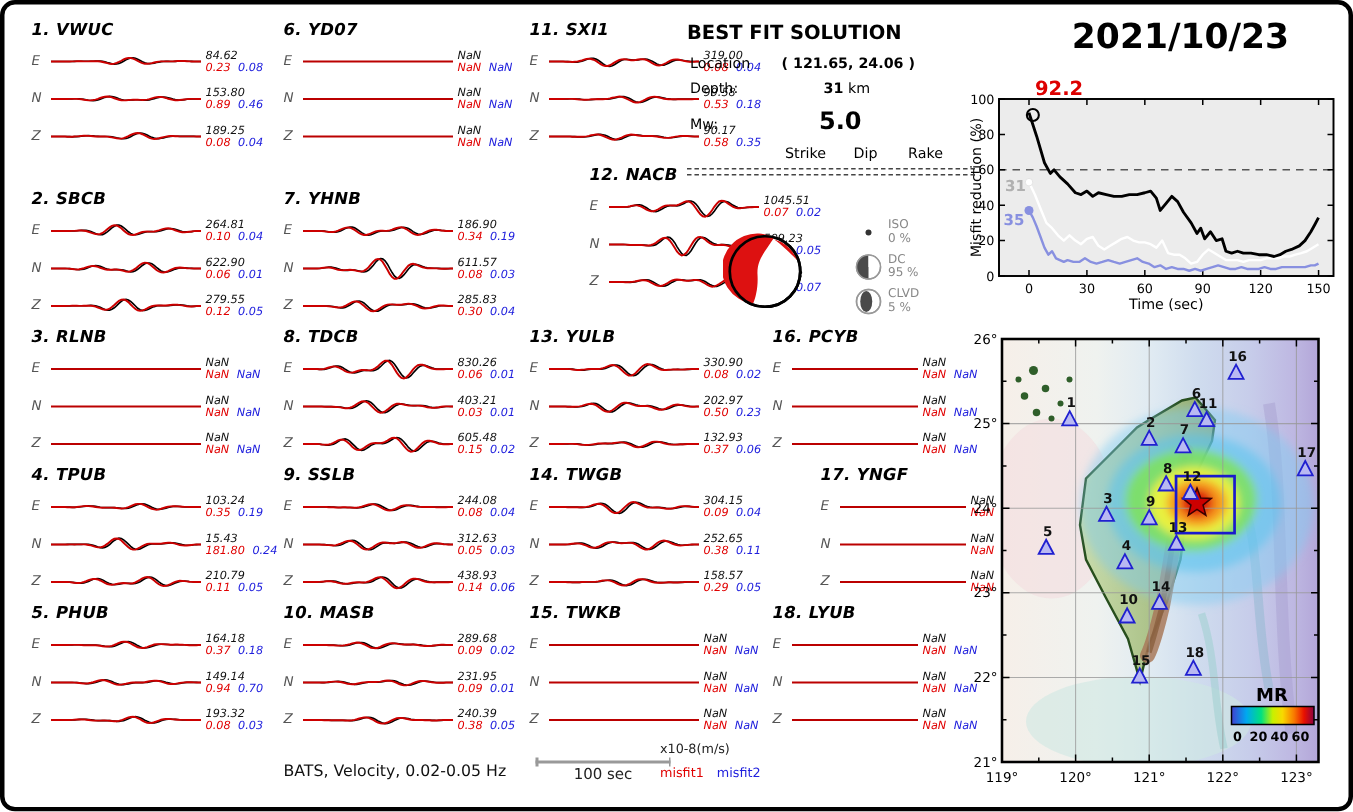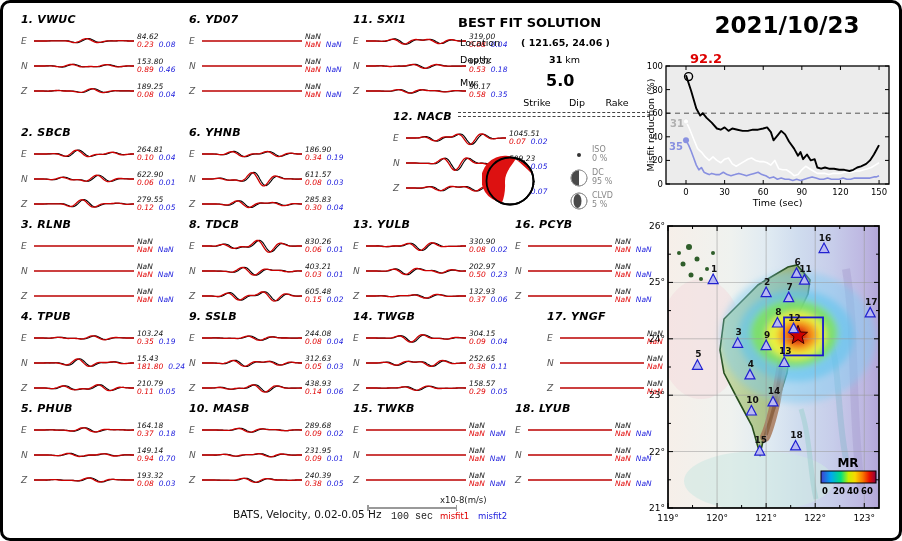--- a/index.html
+++ b/index.html
@@ -27,22 +27,22 @@
   .bf-table div{text-align:center;height:14px;}
   .bf-table .pl{text-align:left;}
   .dash{border:0;border-top:1.5px dashed #444;margin:1px 0 3px 0;}
   .decomp{position:absolute;left:112px;top:128px;width:80px;}
   .d-item{display:flex;align-items:center;height:23px;}
   .d-lab{font-size:8px;color:#888;line-height:1.1;margin-left:4px;}
   
   .title{position:absolute;left:668px;top:8px;width:232px;text-align:center;
          font-size:23px;font-weight:bold;line-height:1.3;color:#000;}
   
-  .caption{position:absolute;left:186px;top:505px;font-size:10.5px;color:#111;margin-left:44px;}
-  .sbar{position:absolute;left:364px;top:504px;width:90px;font-family:Liberation Mono, monospace;}
+  .caption{position:absolute;left:186px;top:505px;font-size:10.5px;color:#111;}
+  .sbar{position:absolute;left:354px;top:504px;width:90px;}
   .sbar .line{height:2px;background:#999;position:relative;}
   .sbar .line:before,.sbar .line:after{content:"";position:absolute;top:-2px;width:1.5px;height:6px;background:#999;}
   .sbar .line:before{left:0;} .sbar .line:after{right:0;}
   .sbar .lab{text-align:center;font-size:10px;color:#222;margin-top:2px;}
   .units{position:absolute;left:437px;top:492px;font-size:8.5px;color:#222;}
   .mleg{position:absolute;left:437px;top:508px;font-size:8.5px;}
   .mleg .m2{margin-left:6px;}
 </style>
 </head>
 <body>
@@ -254,21 +254,21 @@
           <svg width="100" height="22">
             <line x1="0" y1="11" x2="100" y2="11" stroke="#bb0000" stroke-width="1.3"></line>
           </svg>
           <div class="vals">
             <div class="amp">NaN</div>
             <div class="mis"><span class="m1">NaN</span><span class="m2">NaN</span></div>
           </div>
         </div>
       </div>
       <div class="st" style="left: 186px; top: 123px;">
-        <div class="st-h">6. YHNB</div>
+        <div class="st-h">7. YHNB</div>
         <div class="tr-row" style="top: 16px;">
           <span class="ch">E</span>
           <svg width="100" height="22">
             <path d="M0.0,11.0L1.6,11.0L3.1,11.0L4.7,11.0L6.3,11.0L7.8,11.0L9.4,11.0L10.9,11.0L12.5,11.0L14.1,11.1L15.6,11.3L17.2,11.5L18.8,11.7L20.3,11.8L21.9,11.8L23.4,11.5L25.0,11.0L26.6,10.2L28.1,9.4L29.7,8.8L31.3,8.4L32.8,8.4L34.4,8.9L35.9,9.8L37.5,10.9L39.1,12.1L40.6,13.0L42.2,13.6L43.8,13.7L45.3,13.4L46.9,12.8L48.4,12.1L50.0,11.5L51.6,11.1L53.1,11.0L54.7,10.9L56.3,11.0L57.8,11.0L59.4,10.7L60.9,10.3L62.5,9.7L64.1,9.1L65.6,8.7L67.2,8.5L68.8,8.8L70.3,9.4L71.9,10.3L73.4,11.4L75.0,12.3L76.6,13.0L78.1,13.3L79.7,13.2L81.3,12.7L82.8,12.1L84.4,11.4L85.9,10.9L87.5,10.5L89.1,10.4L90.6,10.4L92.2,10.6L93.8,10.7L95.3,10.9L96.9,11.0L98.4,11.0L100.0,11.0" fill="none" stroke="#000" stroke-width="1.1"></path>
             <path d="M0.0,11.0L1.6,11.0L3.1,11.0L4.7,11.0L6.3,11.0L7.8,11.0L9.4,11.0L10.9,11.0L12.5,11.1L14.1,11.2L15.6,11.4L17.2,11.6L18.8,11.6L20.3,11.6L21.9,11.3L23.4,10.8L25.0,10.1L26.6,9.4L28.1,8.9L29.7,8.6L31.3,8.8L32.8,9.4L34.4,10.3L35.9,11.3L37.5,12.4L39.1,13.2L40.6,13.6L42.2,13.6L43.8,13.2L45.3,12.6L46.9,11.9L48.4,11.3L50.0,10.9L51.6,10.8L53.1,10.8L54.7,10.9L56.3,10.8L57.8,10.6L59.4,10.1L60.9,9.5L62.5,9.0L64.1,8.6L65.6,8.5L67.2,8.9L68.8,9.7L70.3,10.7L71.9,11.8L73.4,12.7L75.0,13.4L76.6,13.6L78.1,13.3L79.7,12.8L81.3,12.0L82.8,11.3L84.4,10.7L85.9,10.3L87.5,10.2L89.1,10.2L90.6,10.4L92.2,10.7L93.8,10.8L95.3,11.0L96.9,11.0L98.4,11.0L100.0,11.0" fill="none" stroke="#cc0000" stroke-width="1.3"></path>
           </svg>
           <div class="vals">
             <div class="amp">186.90</div>
             <div class="mis"><span class="m1">0.34</span><span class="m2">0.19</span></div>
           </div>

